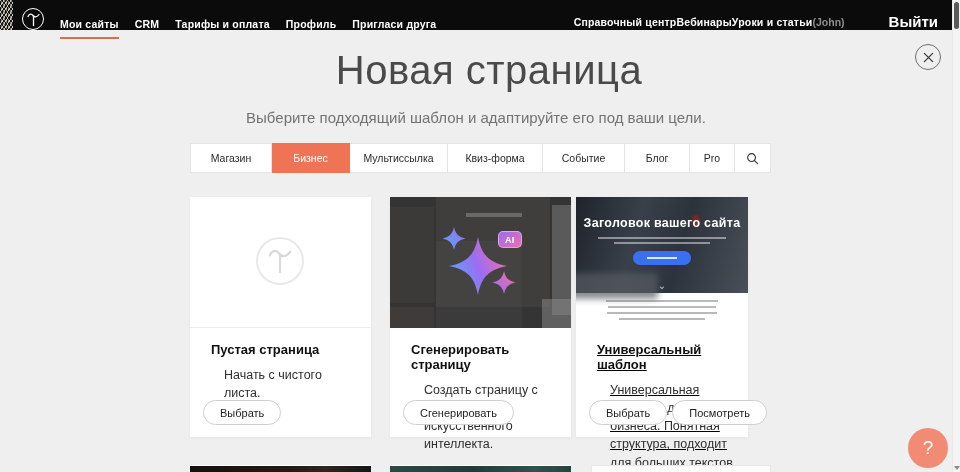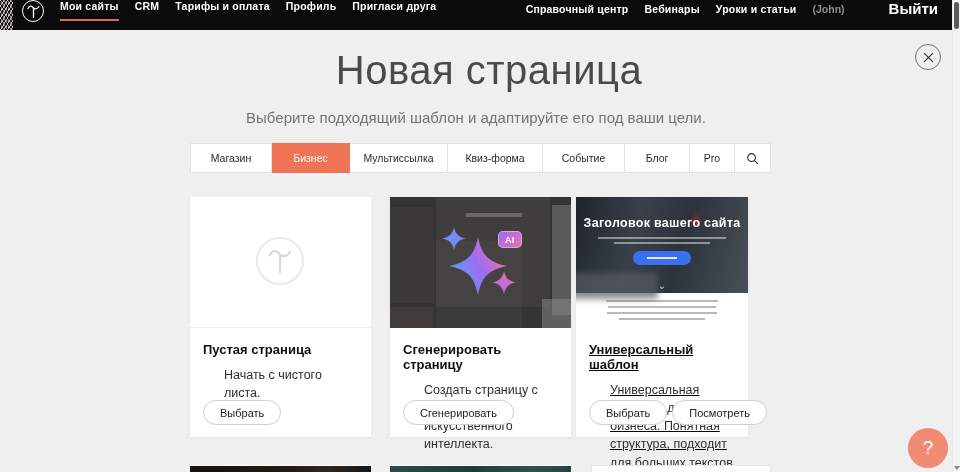--- a/index.html
+++ b/index.html
@@ -1,30 +1,30 @@
 <!DOCTYPE html>
 <html><head>
 <meta charset="utf-8">
 <style>
   * { margin:0; padding:0; box-sizing:border-box; }
   html,body { width:960px; height:472px; overflow:hidden; }
   body { font-family:"Liberation Sans", sans-serif; background:#efefef; position:relative; }
 
   
   .topbar { position:absolute; top:0; left:0; width:960px; height:30px; background:#0b0b0b;
-            display:flex; align-items:flex-start; z-index:5; }
+            display:flex; align-items:flex-end; z-index:5; }
   .edge-pattern { position:absolute; left:0; top:0; width:13px; height:30px;
     background:
       repeating-linear-gradient(120deg, rgba(225,220,210,0.85) 0 1px, transparent 1px 3px),
       repeating-linear-gradient(60deg, rgba(160,155,145,0.8) 0 1px, transparent 1px 3px),
       #161616; }
   .logo-circle { margin-left:22px; width:22px; height:22px; border:1.5px solid #fff; border-radius:50%;
                  display:flex; align-items:center; justify-content:center; flex:0 0 auto; }
   .nav-left { display:flex; gap:16px; margin-left:16px; align-items:center; }
-  .nav-right { margin-left:auto; margin-right:22px; display:flex; gap:16px; align-items:center; }
+  .nav-right { margin-left:auto; margin-right:22px; display:flex; gap:0; align-items:center; }
   .nav-item { color:#fff; font-size:10.5px; font-weight:bold; letter-spacing:0.2px; white-space:nowrap;
               position:relative; cursor:pointer; }
   .nav-item.active::after { content:""; position:absolute; left:0; right:0; bottom:-9px; height:2px;
                             background:#d96e4f; }
   .account { display:flex; gap:4px; align-items:center; white-space:nowrap; }
   .account-name { color:#8d8d8d; font-size:10.5px; font-weight:bold; }
   .account-logout { color:#fff; font-size:15px; font-weight:bold; cursor:pointer;margin-left:40px; }
 
   
   .page-title { position:absolute; top:48px; left:13px; width:952px; text-align:center;
@@ -47,21 +47,21 @@
 
   
   .card { position:absolute; top:197px; width:181px; height:240px; background:#fff;
           box-shadow:0 1px 3px rgba(0,0,0,0.05); }
   .card-1 { left:190px; } .card-2 { left:390px; } .card-3 { left:576px; width:172px;text-decoration:underline; }
   .thumb { position:relative; height:131px; overflow:hidden; }
   .card-1 .thumb { border-bottom:1px solid #ededed; }
   .ghost-circle { position:absolute; left:66px; top:40px; width:48px; height:48px; border-radius:50%;
                   border:2px solid #e9e9e9; display:flex; align-items:center; justify-content:center; }
   .card-body { padding:12px 13px 0 13px; }
-  .card-title { font-size:13px; font-weight:bold; color:#101010; margin-top:2px; }
+  .card-title { font-size:13px; font-weight:bold; color:#101010; margin-top:2px;margin-left:8px; }
   .card-desc { font-size:12.5px; color:#2e2e2e; margin-top:9px; line-height:1.45;margin-left:21px; }
   .btn-row { position:absolute; left:13px; bottom:12px; display:flex; gap:5px; }
   .pill-btn { height:25px; border:1px solid #cfcfcf; border-radius:13px; background:#fff;
               font-size:11px; color:#222; padding:0 16px; display:flex; align-items:center;
               white-space:nowrap; cursor:pointer; font-family:"Liberation Sans", sans-serif; }
 
   
   .ai-thumb { background:#3e3e3e; }
   .tile { position:absolute; }
   .t1 { left:0; top:10px; width:44px; height:96px; background:#6b6257; opacity:.32; }

